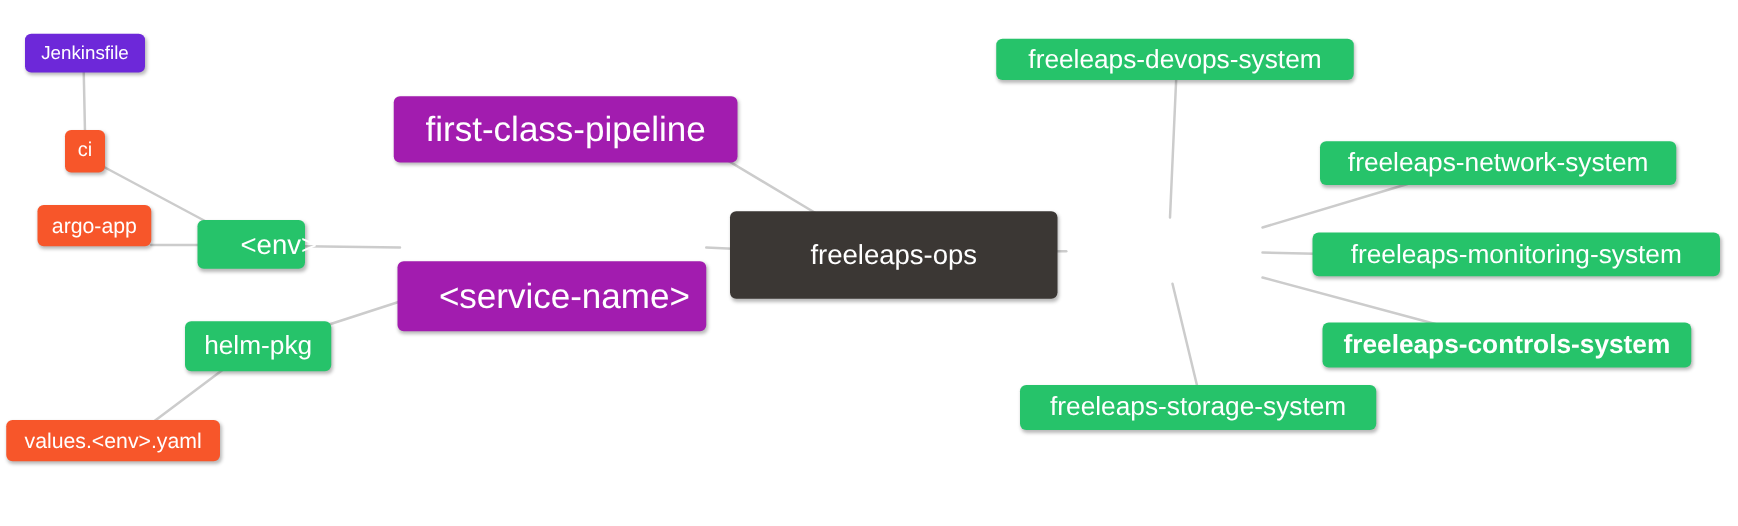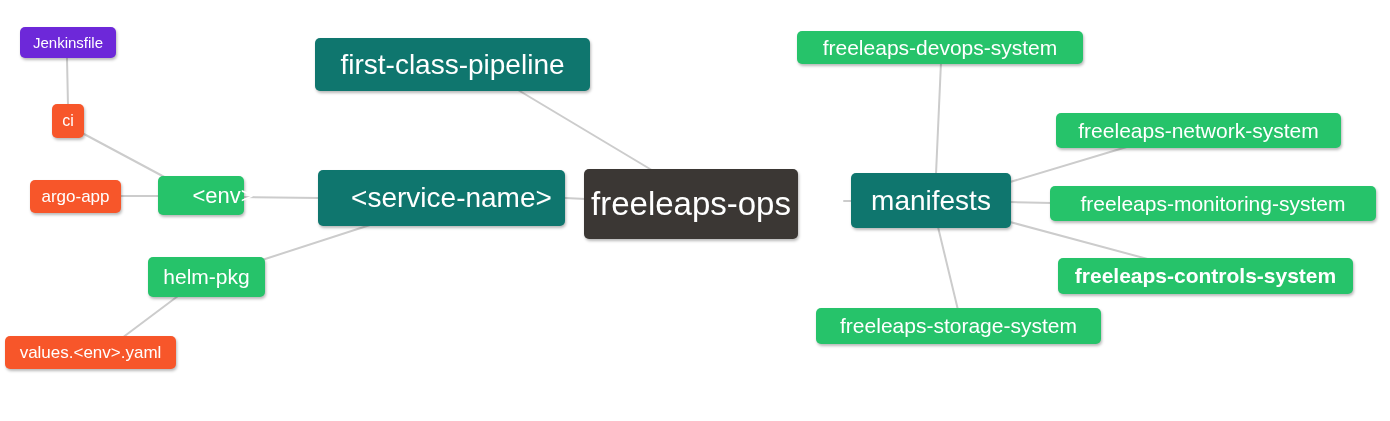--- a/index.html
+++ b/index.html
@@ -31,21 +31,21 @@
     align-items: center;
     justify-content: center;
     color: #ffffff;
     border-radius: 5px;
     box-shadow: 1px 2px 3px rgba(0,0,0,0.28);
     white-space: nowrap;
     cursor: default;
     box-sizing: border-box;
   }
   .c-root   { background: #3b3734; }
-  .c-blue   { background: #0f766e; }
+  .c-blue   { background: #a21caf; margin-top: 39px; }
   .c-green  { background: #26c36a; }
   .c-orange { background: #6d28d9; }
   .c-red    { background: #f7562a; }
 </style>
 </head>
 <body>
 
 <div class="canvas">
 
   <svg class="edges" width="1390" height="421" viewBox="0 0 1390 421">
@@ -62,35 +62,34 @@
     <line x1="1010" y1="182" x2="1130" y2="146"></line>
     <line x1="1010" y1="202" x2="1052" y2="203"></line>
     <line x1="1010" y1="222" x2="1155" y2="261"></line>
     <line x1="938" y1="227" x2="958" y2="310"></line>
   </svg>
 
   <div class="node c-orange" style="left:20px; top:27px; width:96px; height:31px; font-size:15px;">Jenkinsfile</div>
 
   <div class="node c-red" style="left:52px; top:104px; width:32px; height:34px; font-size:16px;">ci</div>
 
-  <div class="node c-red" style="left:30px; top:180px; width:91px; height:33px; font-size:17px;">argo-app</div>
+  <div class="node c-red" style="left:30px; top:164px; width:91px; height:33px; font-size:17px;">argo-app</div>
 
   <div class="node c-green" style="left:158px; top:176px; width:86px; height:39px; font-size:22px;padding-left:44px;">&lt;env&gt;</div>
 
   <div class="node c-green" style="left:148px; top:257px; width:117px; height:40px; font-size:21px;text-align:center;">helm-pkg</div>
 
   <div class="node c-red" style="left:5px; top:336px; width:171px; height:33px; font-size:17px;">values.&lt;env&gt;.yaml</div>
 
   <div class="node c-blue" style="left:315px; top:38px; width:275px; height:53px; font-size:28px;">first-class-pipeline</div>
 
   <div class="node c-blue" style="left:318px; top:170px; width:247px; height:56px; font-size:28px;padding-left:20px;">&lt;service-name&gt;</div>
 
-  <div class="node c-root" style="left:584px; top:169px; width:214px; height:70px; font-size:33px;">freeleaps-ops</div>
+  <div class="node c-root" style="left:584px; top:169px; width:262px; height:70px; font-size:22px;">freeleaps-ops</div>
 
-  <div class="node c-blue" style="left:851px; top:173px; width:160px; height:55px; font-size:28px;">manifests</div>
 
   <div class="node c-green" style="left:797px; top:31px; width:286px; height:33px; font-size:21px;">freeleaps-devops-system</div>
 
   <div class="node c-green" style="left:1056px; top:113px; width:285px; height:35px; font-size:21px;">freeleaps-network-system</div>
 
   <div class="node c-green" style="left:1050px; top:186px; width:326px; height:35px; font-size:21px;">freeleaps-monitoring-system</div>
 
   <div class="node c-green" style="left:1058px; top:258px; width:295px; height:36px; font-size:21px;font-weight:bold;">freeleaps-controls-system</div>
 
   <div class="node c-green" style="left:816px; top:308px; width:285px; height:36px; font-size:21px;">freeleaps-storage-system</div>

